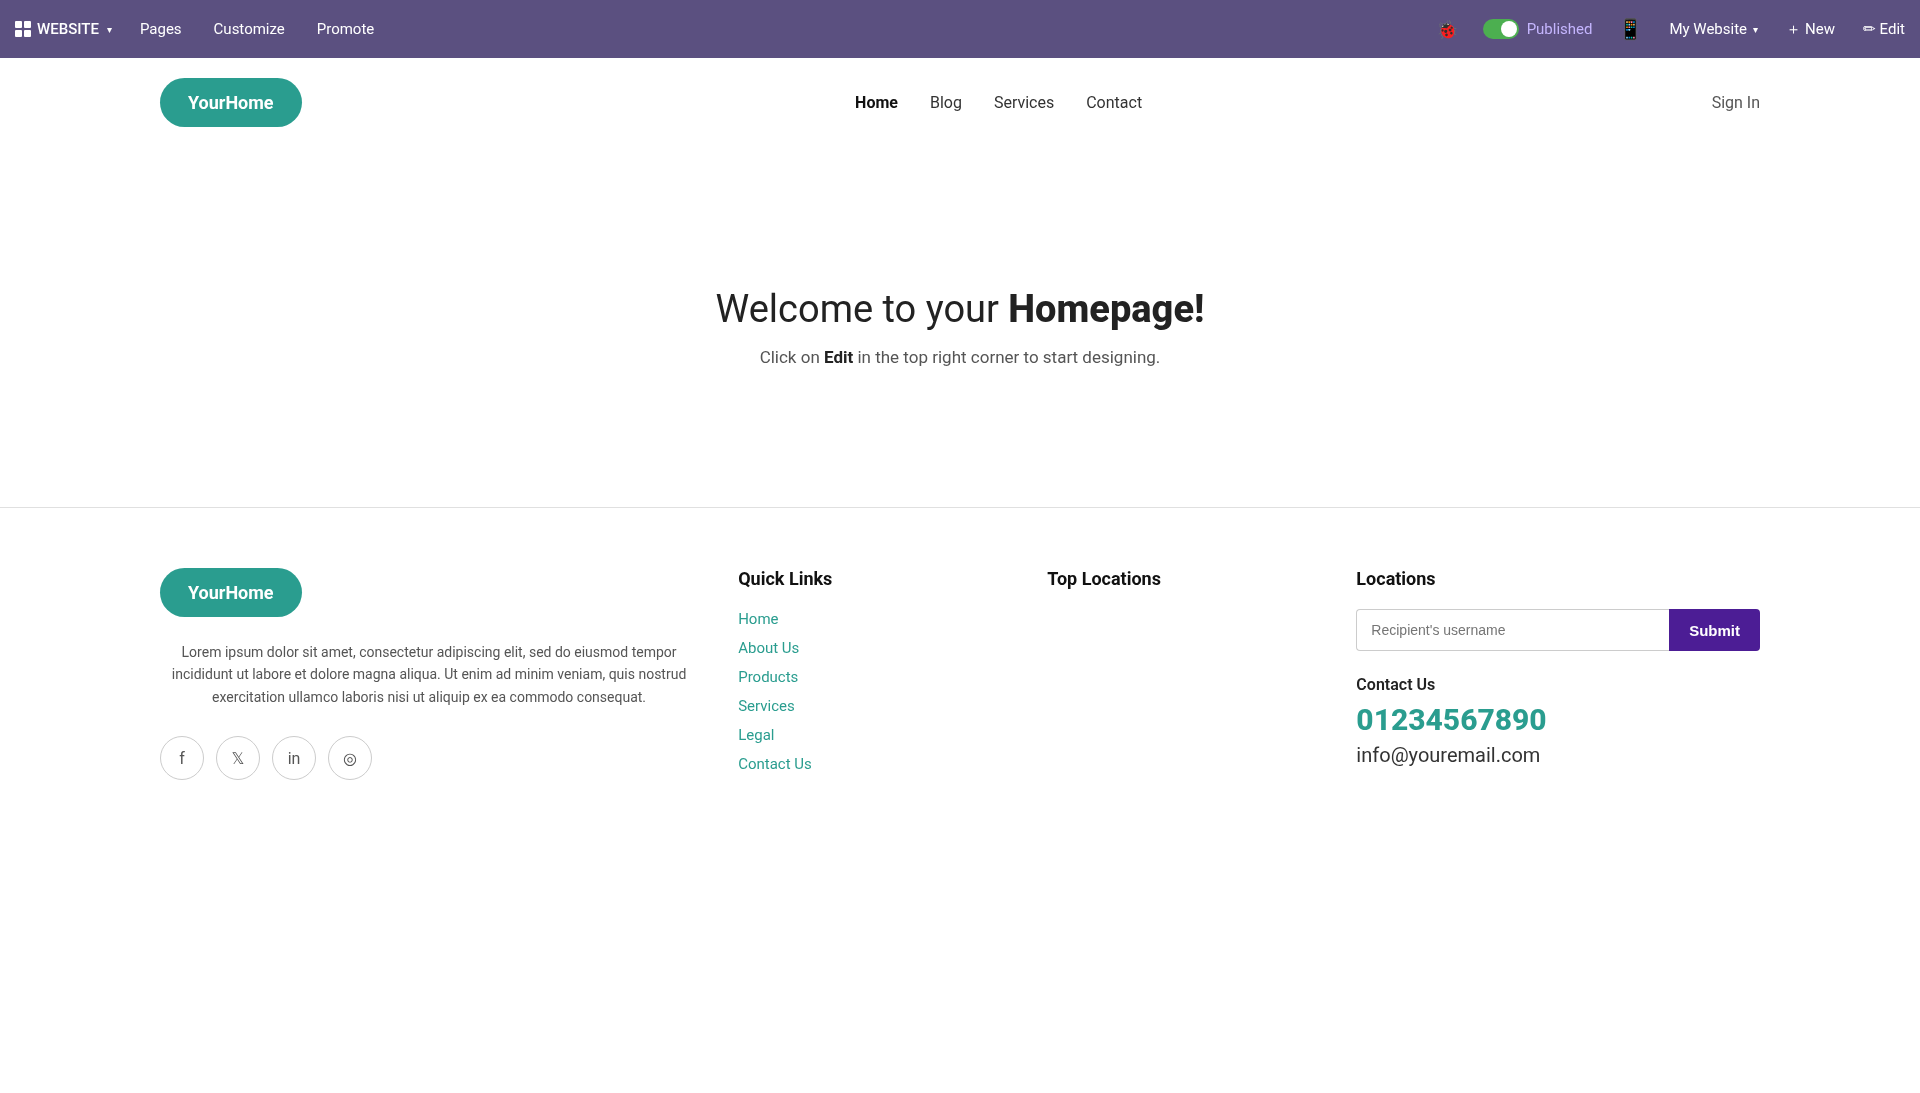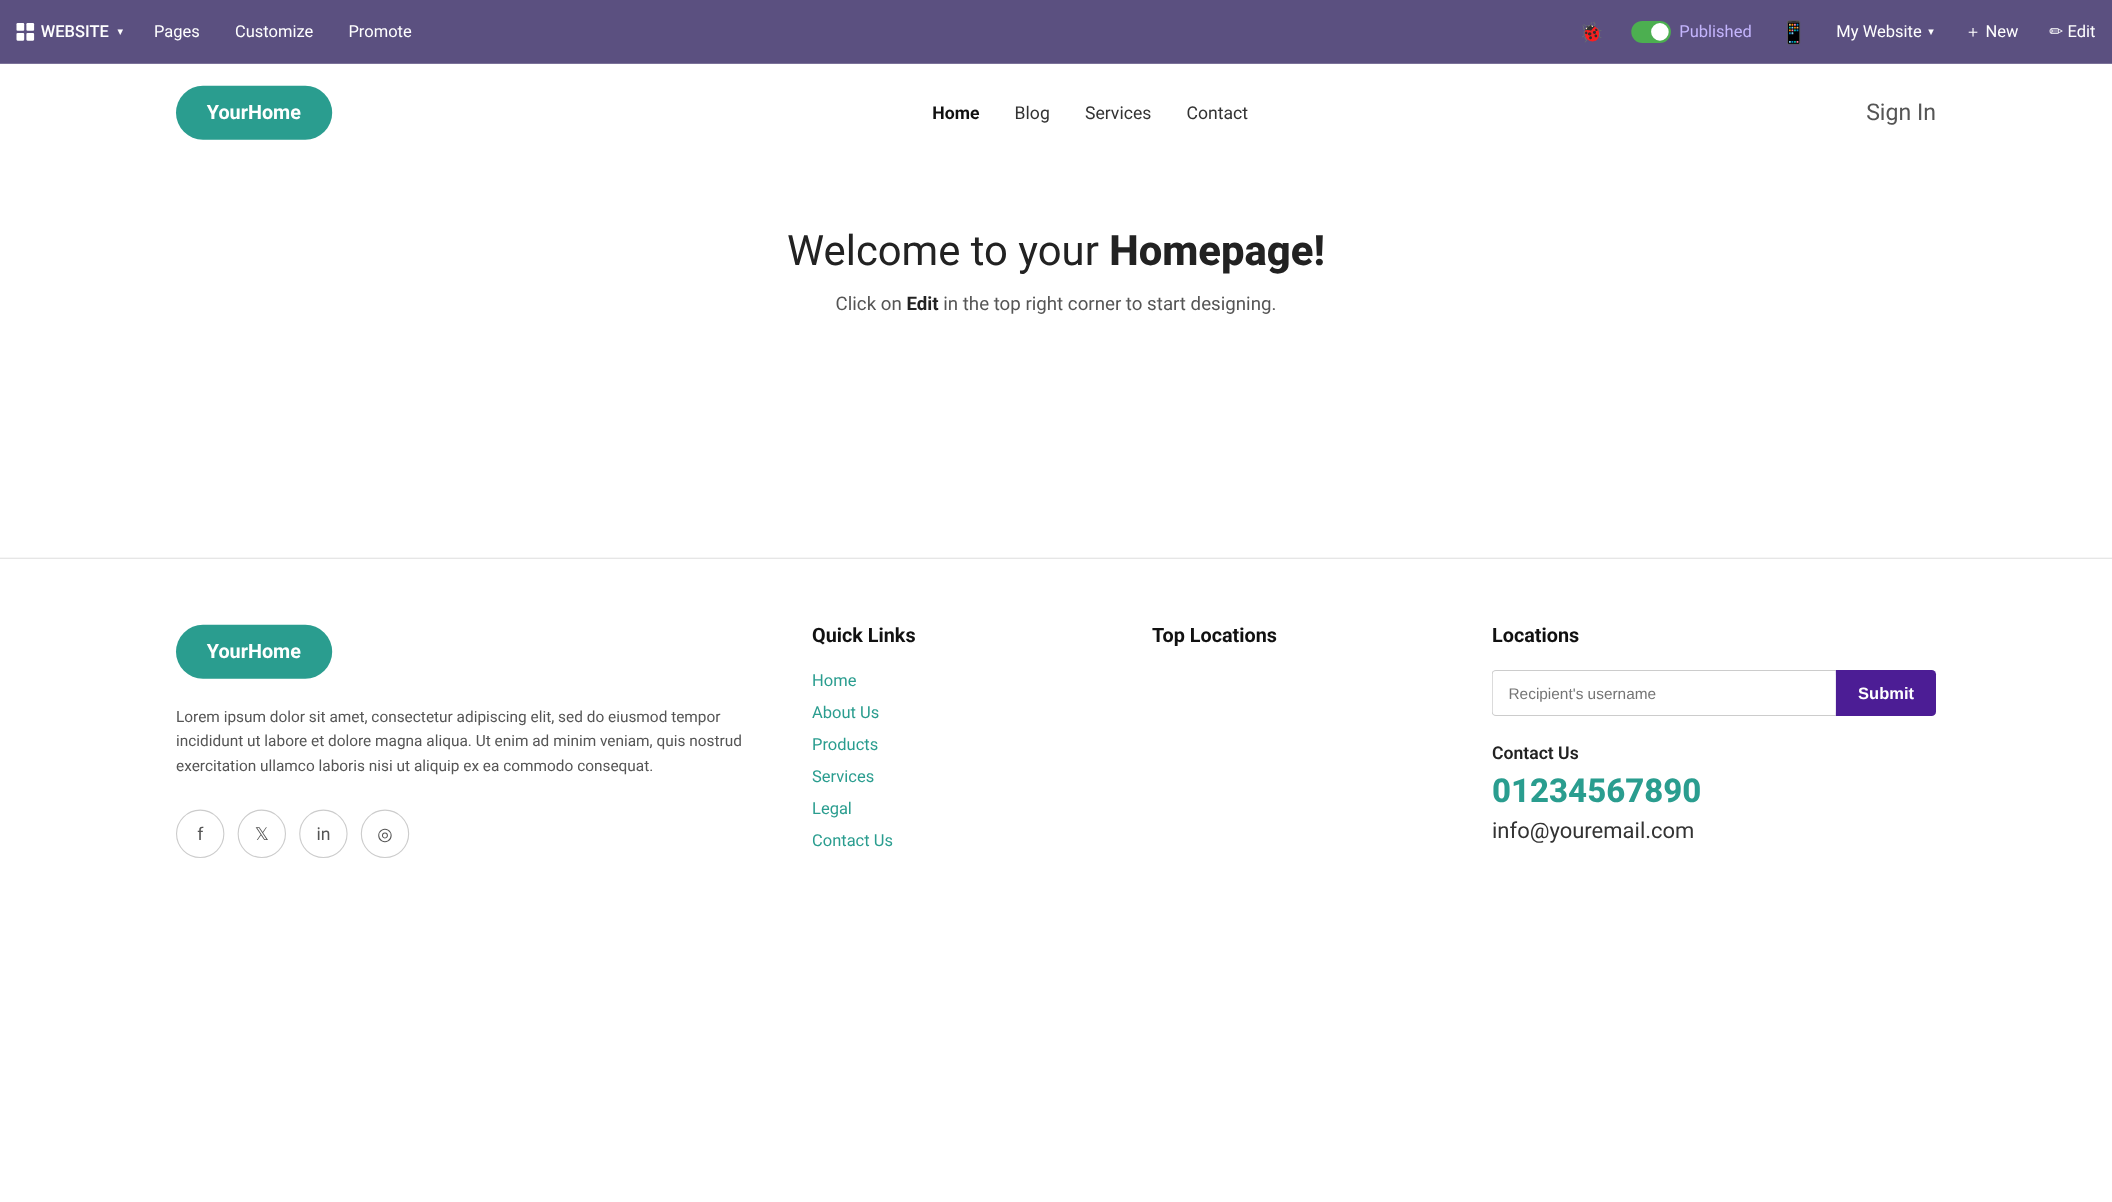--- a/index.html
+++ b/index.html
@@ -158,32 +158,33 @@
       text-decoration: none;
       font-size: 16px;
       cursor: pointer;
     }
     .site-nav a.active {
       font-weight: 700;
       color: #111;
     }
     .signin-link {
       color: #555;
-      font-size: 21px;
+      font-size: 16px;
       cursor: pointer;
       text-decoration: none;
       margin-left: 16px;
     }
 
     
     .hero {
       min-height: 360px;
       display: flex;
       flex-direction: column;
       align-items: center;
+      justify-content: center;
       padding: 60px 20px;
       background: #fff;
     }
     .hero-title {
       font-size: 38px;
       font-weight: 400;
       color: #222;
       margin-bottom: 16px;
       text-align: center;
     }
@@ -220,20 +221,21 @@
       border-radius: 50px;
       cursor: pointer;
       display: inline-block;
       margin-bottom: 24px;
     }
     .footer-desc {
       font-size: 14px;
       color: #555;
       line-height: 1.6;
       margin-bottom: 28px;
+      text-align: center;
     }
     .social-icons {
       display: flex;
       gap: 12px;
     }
     .social-icon {
       width: 44px;
       height: 44px;
       border: 1px solid #ccc;
       border-radius: 50%;

